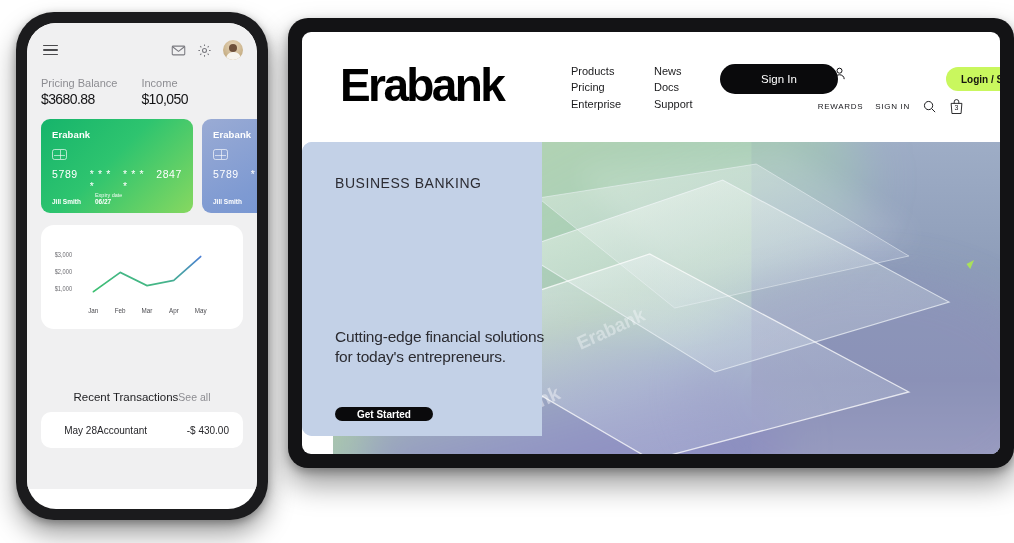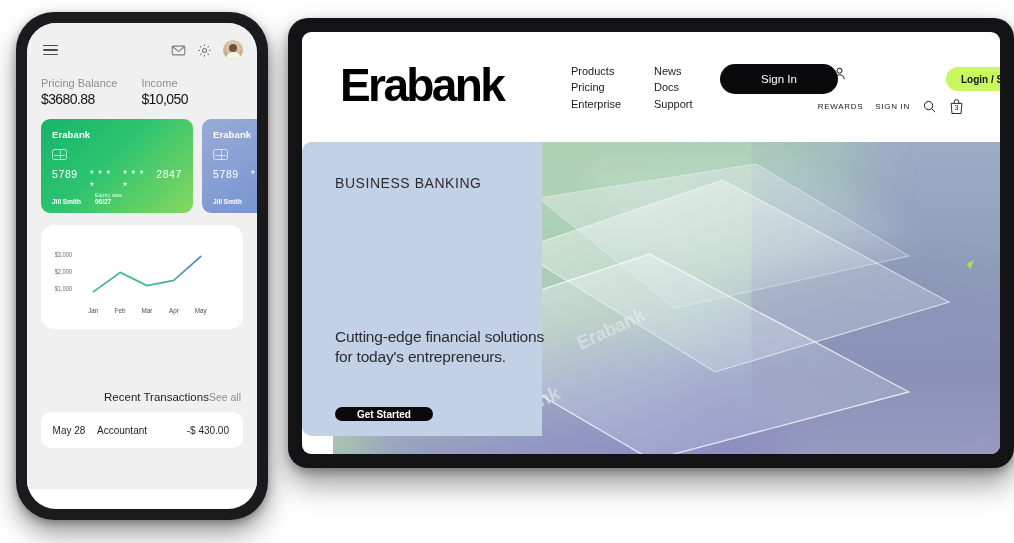--- a/index.html
+++ b/index.html
@@ -84,29 +84,29 @@
   .bc-exp-label { font-size: 5.5px; opacity: .92; }
   .bc-exp-val { font-size: 6.5px; font-weight: 600; }
 
   .panel { background: #fff; border-radius: 13px; margin-top: 12px; padding: 12px 12px 10px 12px; }
   .panel-title { font-size: 12px; color: #1d1d20; letter-spacing: -.1px; }
   .chartbox { position: relative; height: 76px; margin-top: 6px; }
   .chartbox svg { display: block; width: 100%; height: 100%; }
   .ylab { font-size: 6.8px; fill: #6d6d72; }
   .xlab { font-size: 7.5px; fill: #4b4b50; }
 
-  .tx-head { display: flex; justify-content: flex-end; align-items: baseline; margin-top: 14px; padding: 0 2px; }
+  .tx-head { display: flex; justify-content: center; align-items: baseline; margin-top: 14px; padding: 0 2px; }
   .tx-title { font-size: 11.5px; color: #1d1d20; }
   .tx-seeall { font-size: 10.5px; color: #8d8d92; cursor: pointer; margin-top: 48px; }
   .tx-row {
     background: #fff; border-radius: 10px; margin-top: 9px;
     height: 36px; display: flex; align-items: center;
     font-size: 10px; color: #26262a;
   }
-  .tx-date { width: 56px; text-align: center; }
+  .tx-date { width: 56px; text-align: right; }
   .tx-desc { flex: 1; }
   .tx-amt { padding-right: 14px; }
 
   
   #laptop {
     position: absolute; left: 288px; top: 18px;
     width: 726px; height: 450px;
     background: #131315;
     border-radius: 20px;
     box-shadow: 0 16px 30px rgba(0,0,0,.4), 0 4px 10px rgba(0,0,0,.28);

